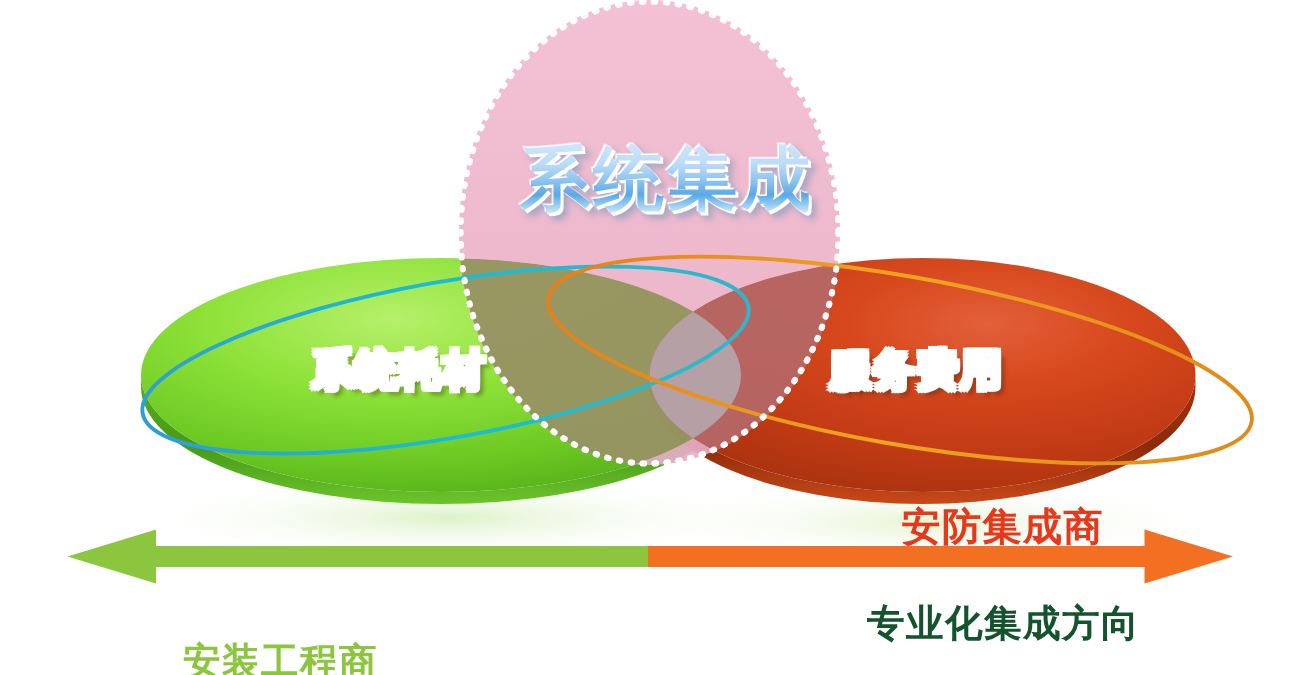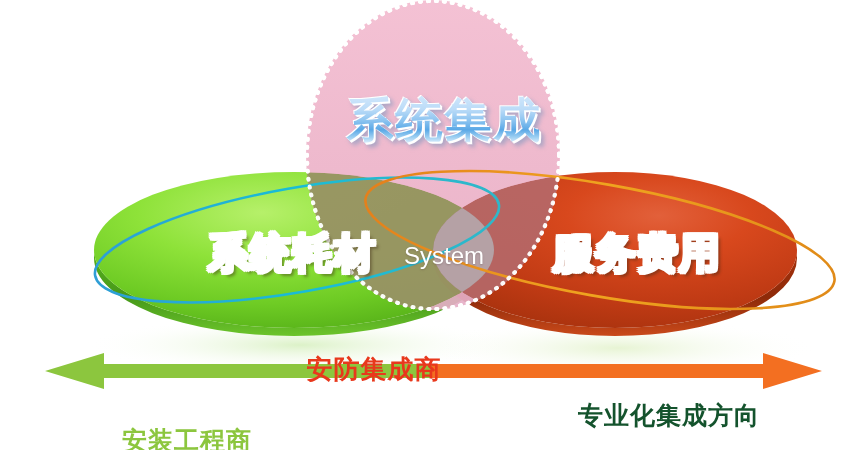--- a/index.html
+++ b/index.html
@@ -42,21 +42,21 @@
     -webkit-background-clip: text;
     background-clip: text;
     color: transparent;
     -webkit-text-fill-color: transparent;
     text-shadow: none;
     filter: drop-shadow(2px 2px 0 #ffffff) drop-shadow(-1px -1px 0 #ffffff)
             drop-shadow(3px 3px 2px rgba(120,150,190,.55));
   }
   
   .disc-label {
-    font-size: 41px;
+    font-size: 28px;
     color: #ffffff;
     font-family: "DejaVu Sans", sans-serif;
     font-weight: bold;
     letter-spacing: 1px;
     text-shadow:
       2px 0 0 #fff, -2px 0 0 #fff, 0 2px 0 #fff, 0 -2px 0 #fff,
       2px 2px 0 #fff, -2px 2px 0 #fff, 2px -2px 0 #fff, -2px -2px 0 #fff,
       4px 4px 3px rgba(60,40,20,.45);
   }
   #label-consumables { left: 196px; top: 233px; }
@@ -64,25 +64,24 @@
 
   #label-system {
     left: 392px; top: 244px;
     font-size: 24px;
     font-weight: normal;
     color: #ffffff;
     font-family: "Liberation Sans", sans-serif;
     text-shadow: 0 1px 2px rgba(90,70,70,.35);
   }
   #label-integrator {
-    left: 0; top: 339px; width: 724px; text-align: center;
+    left: 0; top: 339px; width: 724px; text-align: right;
     font-size: 26px; color: #e8381c;
     font-family: "DejaVu Sans", sans-serif; font-weight: bold;
     letter-spacing: 1px;
-    margin-top: 17px;
   }
   #label-installer {
     left: 110px; top: 403px;
     font-size: 25px; color: #8cc63e;
     font-family: "DejaVu Sans", sans-serif; font-weight: bold;
     letter-spacing: 1px;
     margin-top: 25px;
   }
   #label-direction {
     left: 566px; top: 403px;
@@ -208,21 +207,20 @@
       <path d="M822,371 L763,353 L763,364 L432,364 L432,378 L763,378 L763,389 Z" fill="#f36f21"></path>
     </g>
   </svg>
 
   <div class="label" id="title-sys-int">系统集成</div>
 
   <div class="label disc-label" id="label-consumables">系统耗材</div>
 
   <div class="label disc-label" id="label-service">服务费用</div>
 
-  <div class="label" id="label-system">System</div>
 
   <div class="label" id="label-integrator">安防集成商</div>
 
   <div class="label" id="label-installer">安装工程商</div>
 
   <div class="label" id="label-direction">专业化集成方向</div>
 
 </div>
 
 </body></html>

